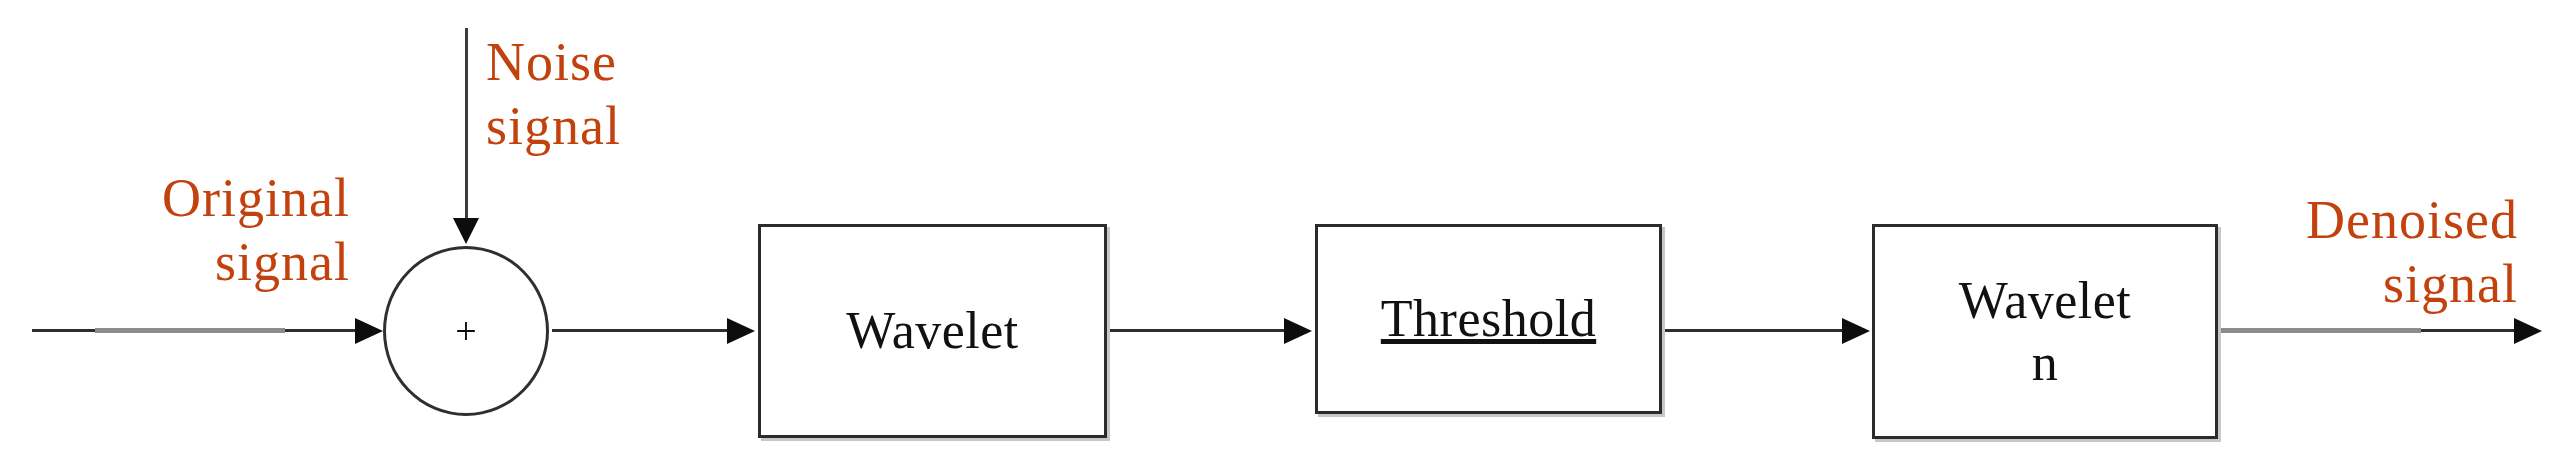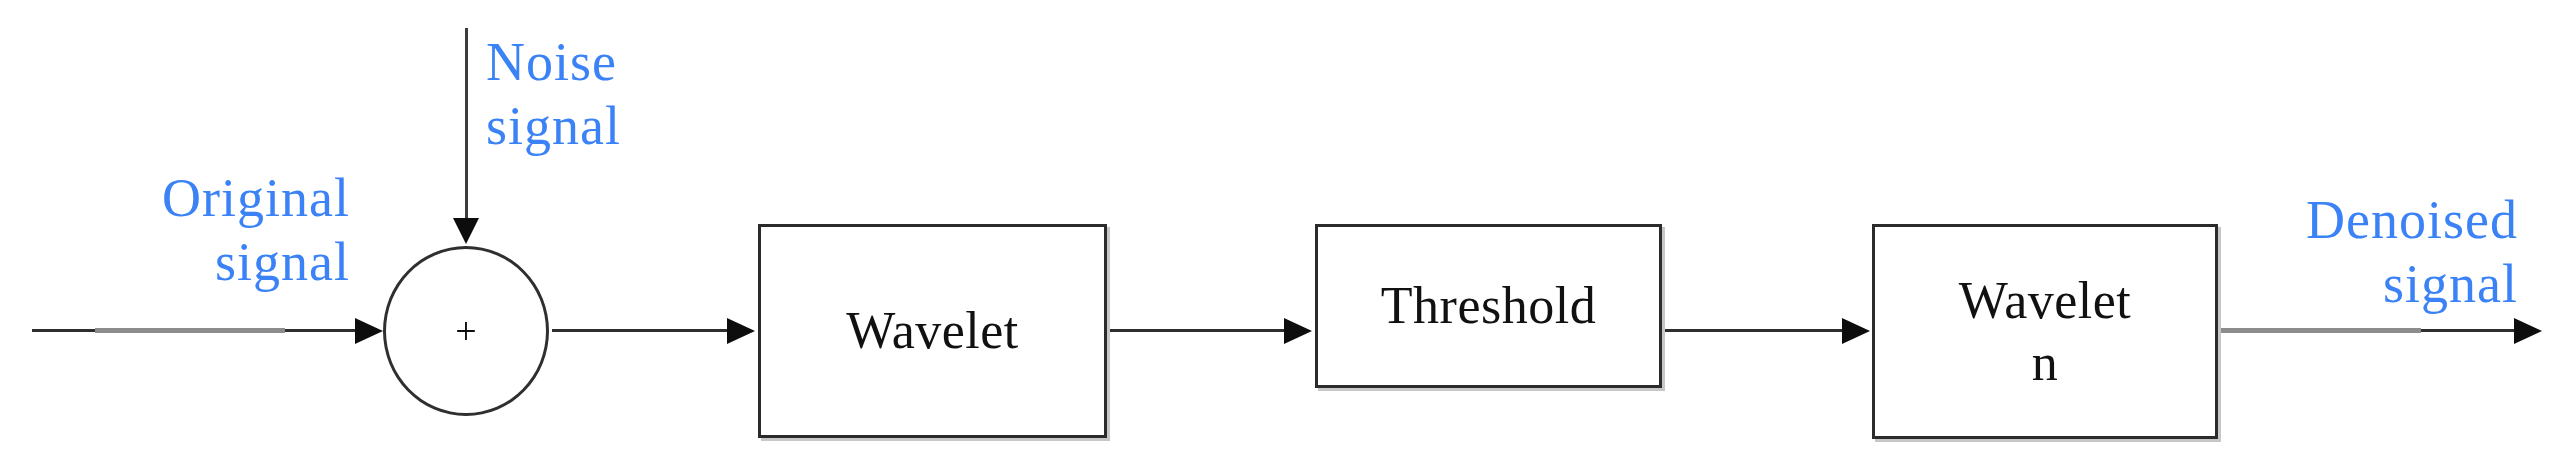--- a/index.html
+++ b/index.html
@@ -10,21 +10,21 @@
     background: #ffffff;
     font-family: "Liberation Serif", "DejaVu Serif", serif;
     color: #121212;
     overflow: hidden;
   }
   .lbl {
     position: absolute;
     font-size: 54px;
     line-height: 64px;
     letter-spacing: 1px;
-    color: #3b82f6;
+    color: #c2410c;
     white-space: nowrap;
   }
   .lbl .ln { display: block; }
   .lbl.center { text-align: right; }
   .hline {
     position: absolute;
     height: 3px;
     background: #2e2e2e;
   }
   .hline-grey {
@@ -115,21 +115,21 @@
   <div class="hline" style="left:552px; top:329px; width:175px;"></div>
   <div class="arrow-right" style="left:727px; top:318px;"></div>
 
   <div class="pbox" style="left:758px; top:224px; width:349px; height:214px;">
     <span class="ln">Wavelet</span>
   </div>
 
   <div class="hline" style="left:1110px; top:329px; width:174px;"></div>
   <div class="arrow-right" style="left:1284px; top:318px;"></div>
 
-  <div class="pbox" style="left:1315px; top:224px; width:347px; height:164px;">
+  <div class="pbox" style="left:1315px; top:224px; width:347px; height:190px;text-decoration:underline;">
     <span class="ln">Threshold</span>
   </div>
 
   <div class="hline" style="left:1665px; top:329px; width:177px;"></div>
   <div class="arrow-right" style="left:1842px; top:318px;"></div>
 
   <div class="pbox" style="left:1872px; top:224px; width:346px; height:215px;">
     <span class="ln">Wavelet</span>
     <span class="ln">n</span>
   </div>

